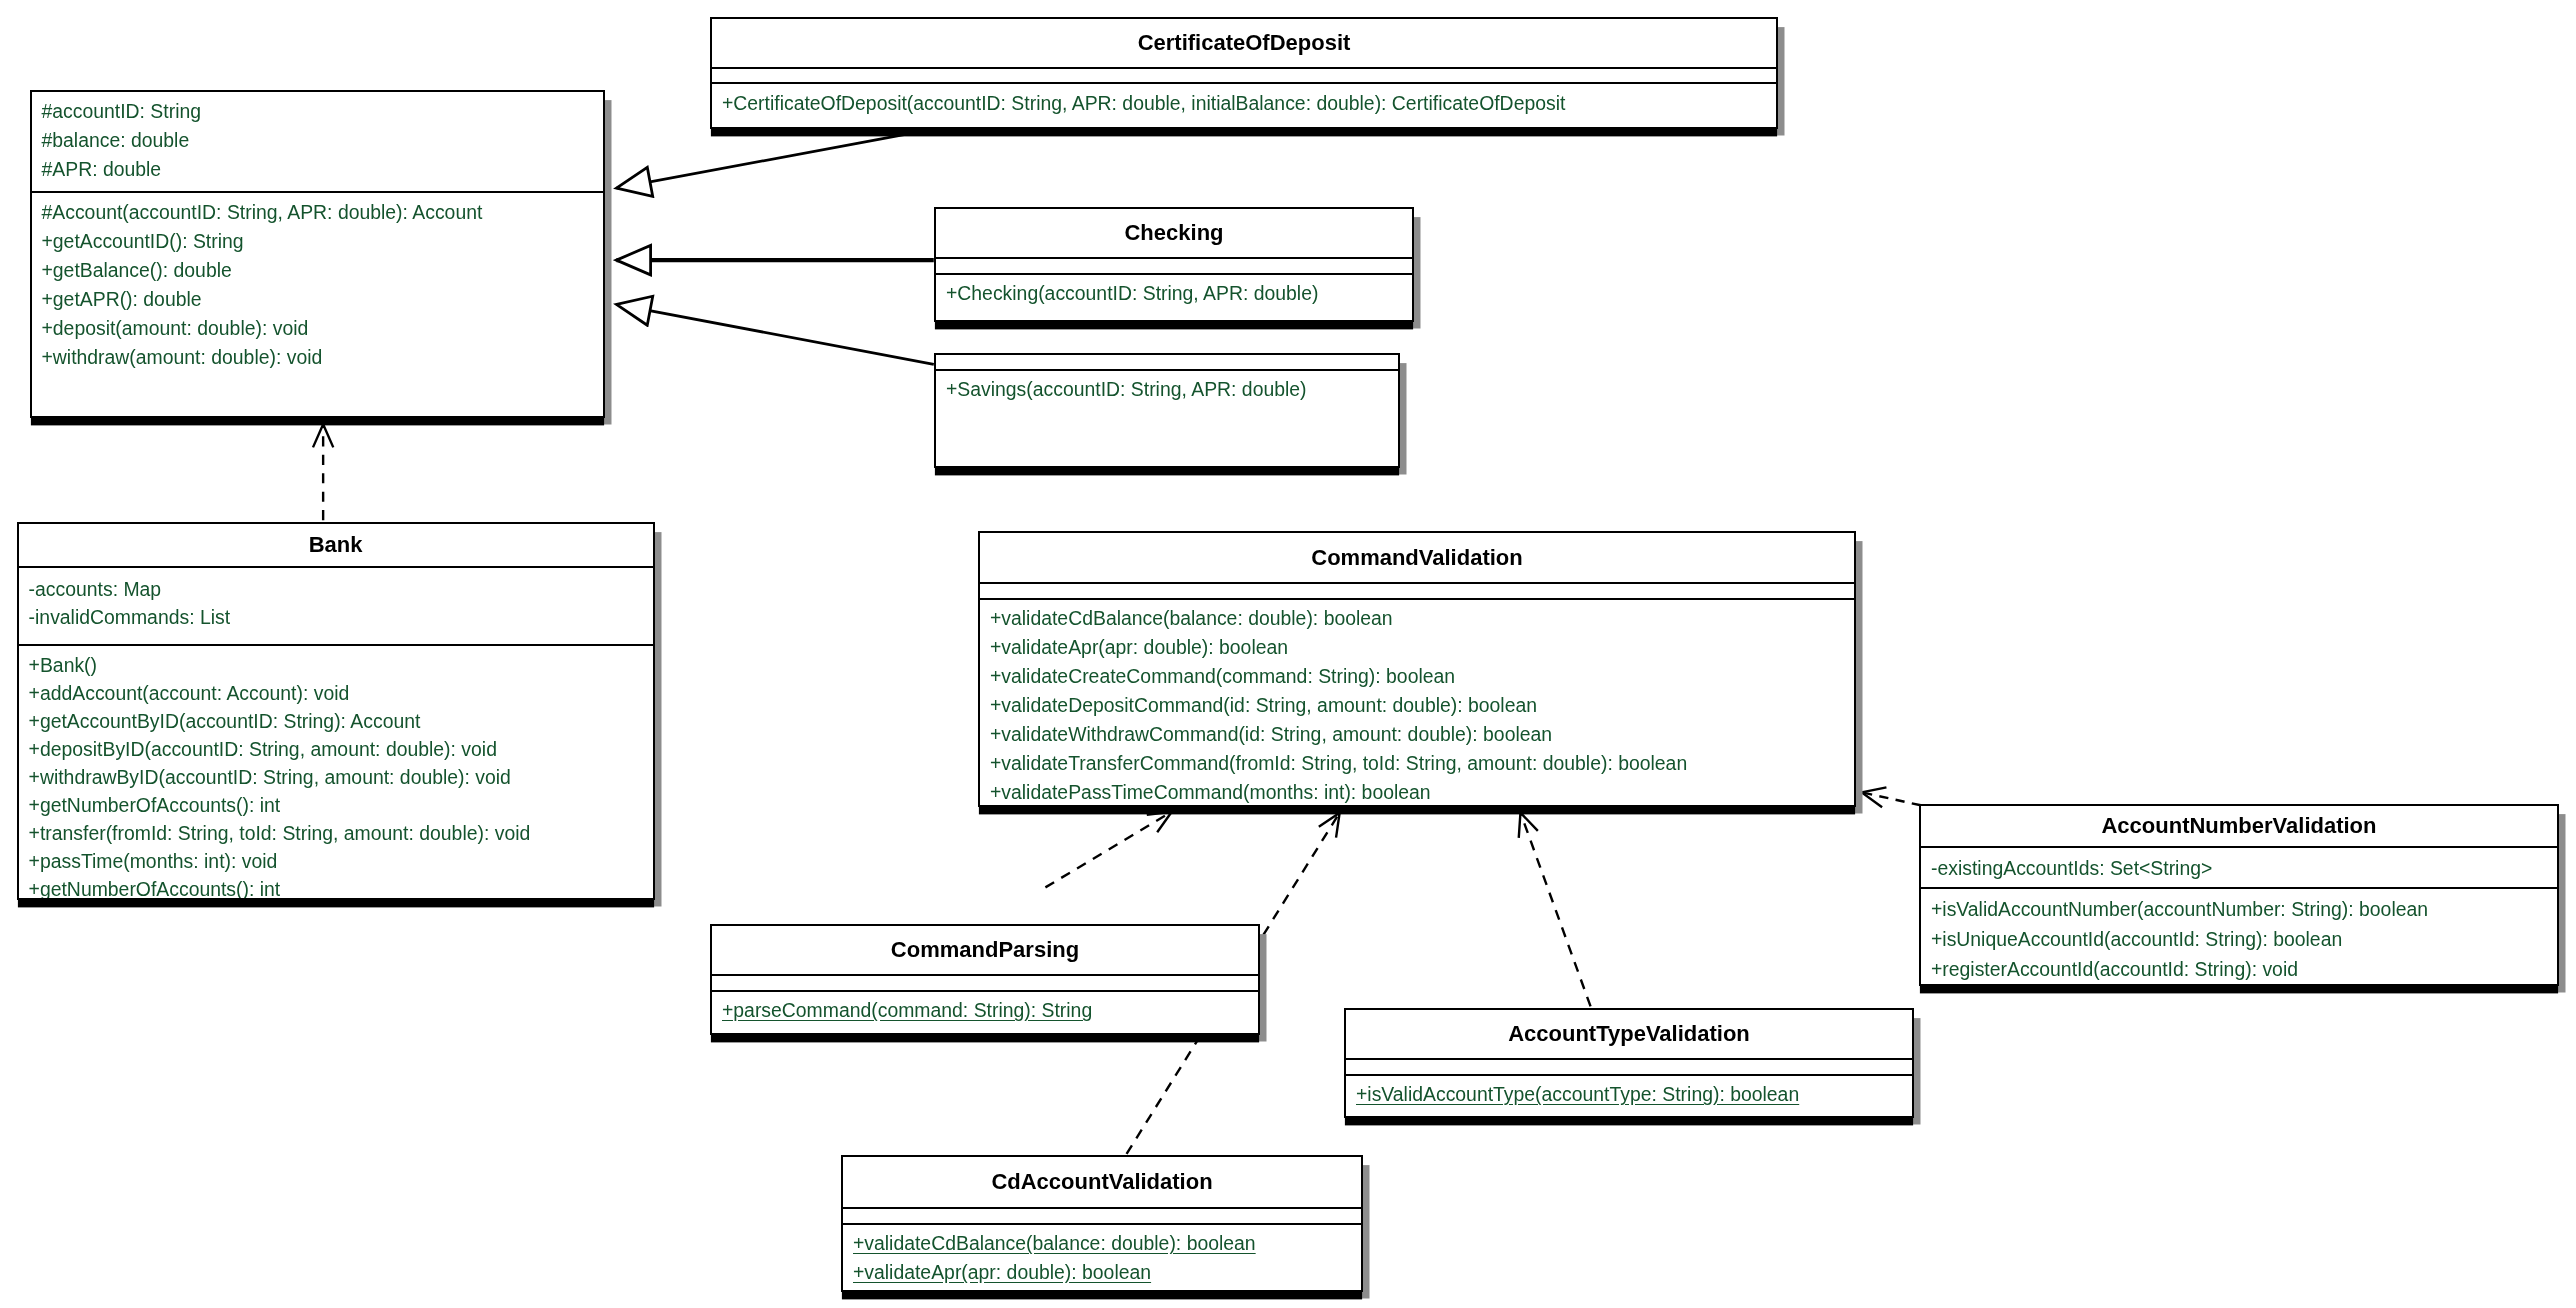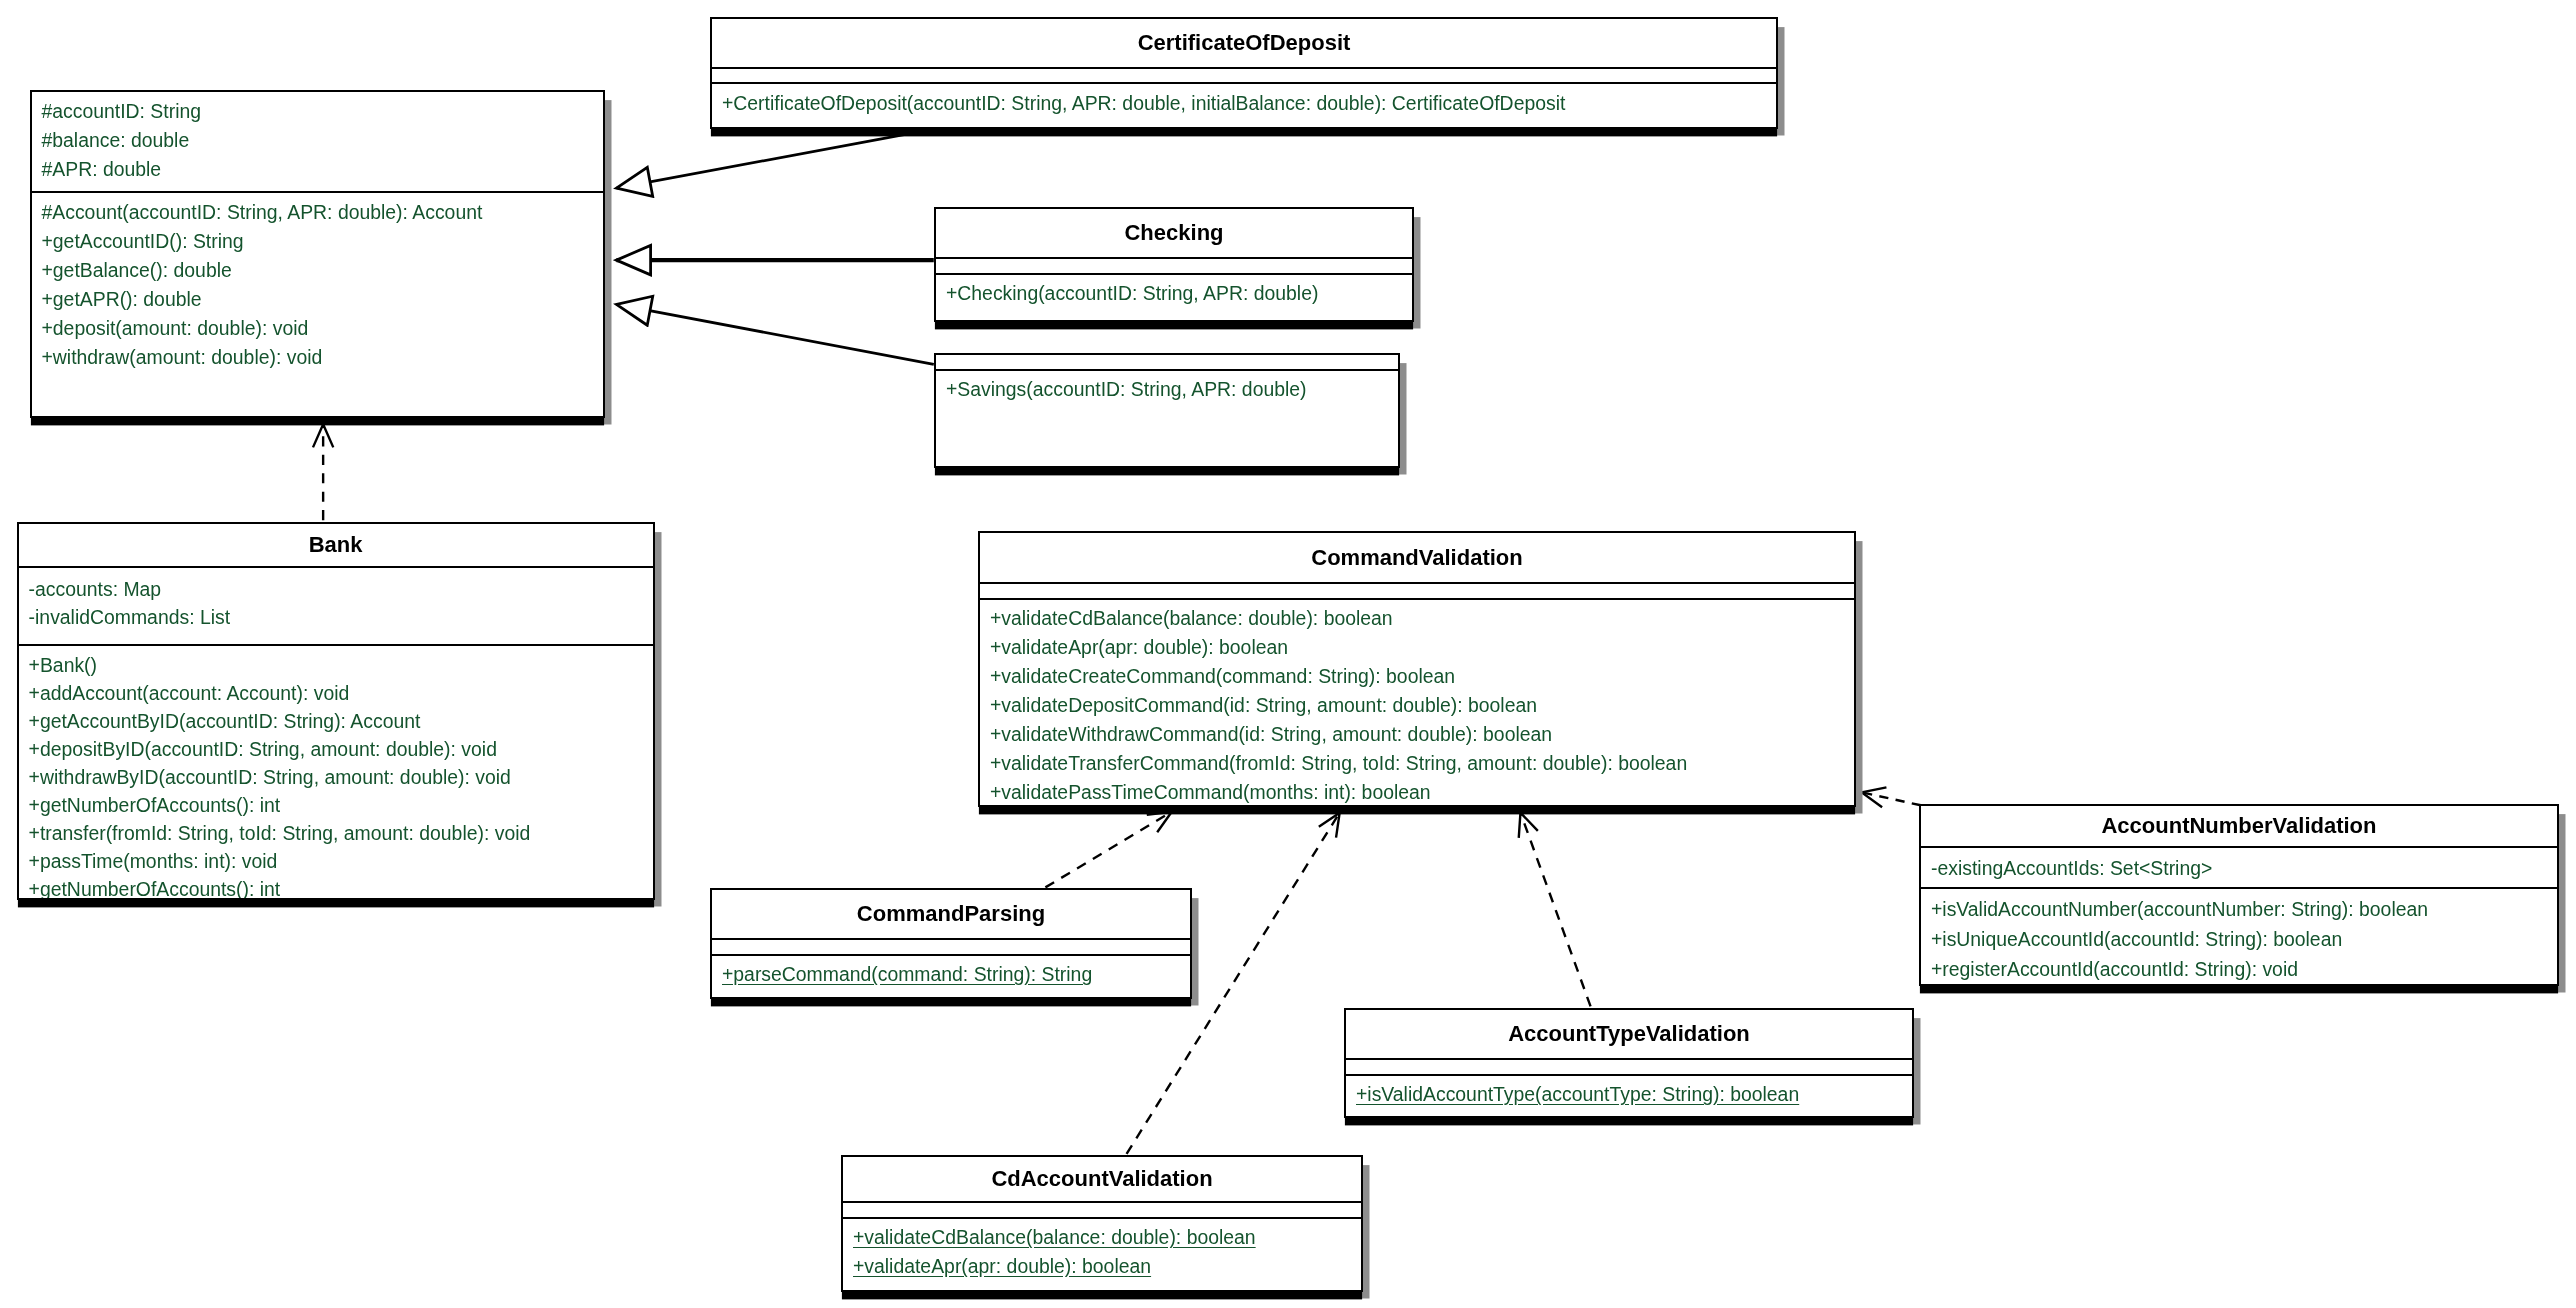--- a/index.html
+++ b/index.html
@@ -128,21 +128,21 @@
       <div class="m">+validateCdBalance(balance: double): boolean</div>
       <div class="m">+validateApr(apr: double): boolean</div>
       <div class="m">+validateCreateCommand(command: String): boolean</div>
       <div class="m">+validateDepositCommand(id: String, amount: double): boolean</div>
       <div class="m">+validateWithdrawCommand(id: String, amount: double): boolean</div>
       <div class="m">+validateTransferCommand(fromId: String, toId: String, amount: double): boolean</div>
       <div class="m">+validatePassTimeCommand(months: int): boolean</div>
     </div>
   </div>
 
-  <div class="cls" style="left:710px;top:888px;width:482px;height:111px">
+  <div class="cls" style="left:710px;top:924px;width:550px;height:111px">
     <div class="title" style="height:50px">CommandParsing</div>
     <div class="attrs" style="height:15.7px;padding:0"></div>
     <div class="mets">
       <div class="m u">+parseCommand(command: String): String</div>
     </div>
   </div>
 
   <div class="cls lh33" style="left:1919px;top:804px;width:640px;height:182px">
     <div class="title" style="height:42px">AccountNumberValidation</div>
     <div class="attrs" style="height:41px;padding-top:4.6px">
@@ -157,21 +157,21 @@
 
   <div class="cls" style="left:1344px;top:1008px;width:570px;height:110px">
     <div class="title" style="height:50px">AccountTypeValidation</div>
     <div class="attrs" style="height:15.7px;padding:0"></div>
     <div class="mets">
       <div class="m u">+isValidAccountType(accountType: String): boolean</div>
     </div>
   </div>
 
   <div class="cls" style="left:841px;top:1155px;width:522px;height:137px">
-    <div class="title" style="height:46px">CdAccountValidation</div>
+    <div class="title" style="height:52px">CdAccountValidation</div>
     <div class="attrs" style="height:15.7px;padding:0"></div>
     <div class="mets">
       <div class="m u">+validateCdBalance(balance: double): boolean</div>
       <div class="m u">+validateApr(apr: double): boolean</div>
     </div>
   </div>
 
 </div>
 
 

